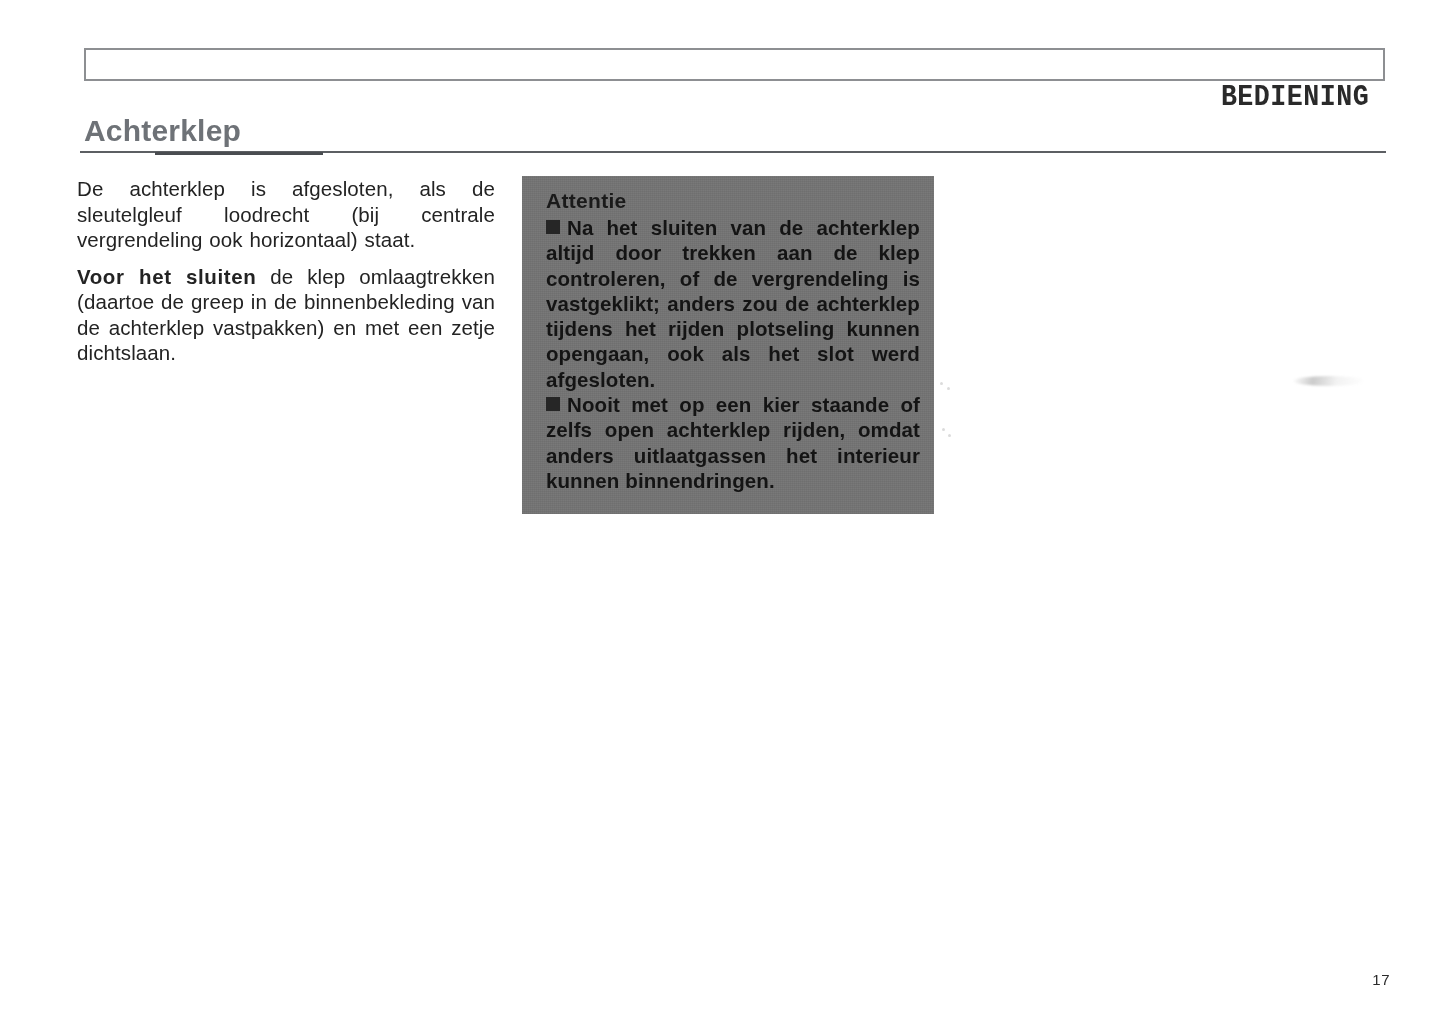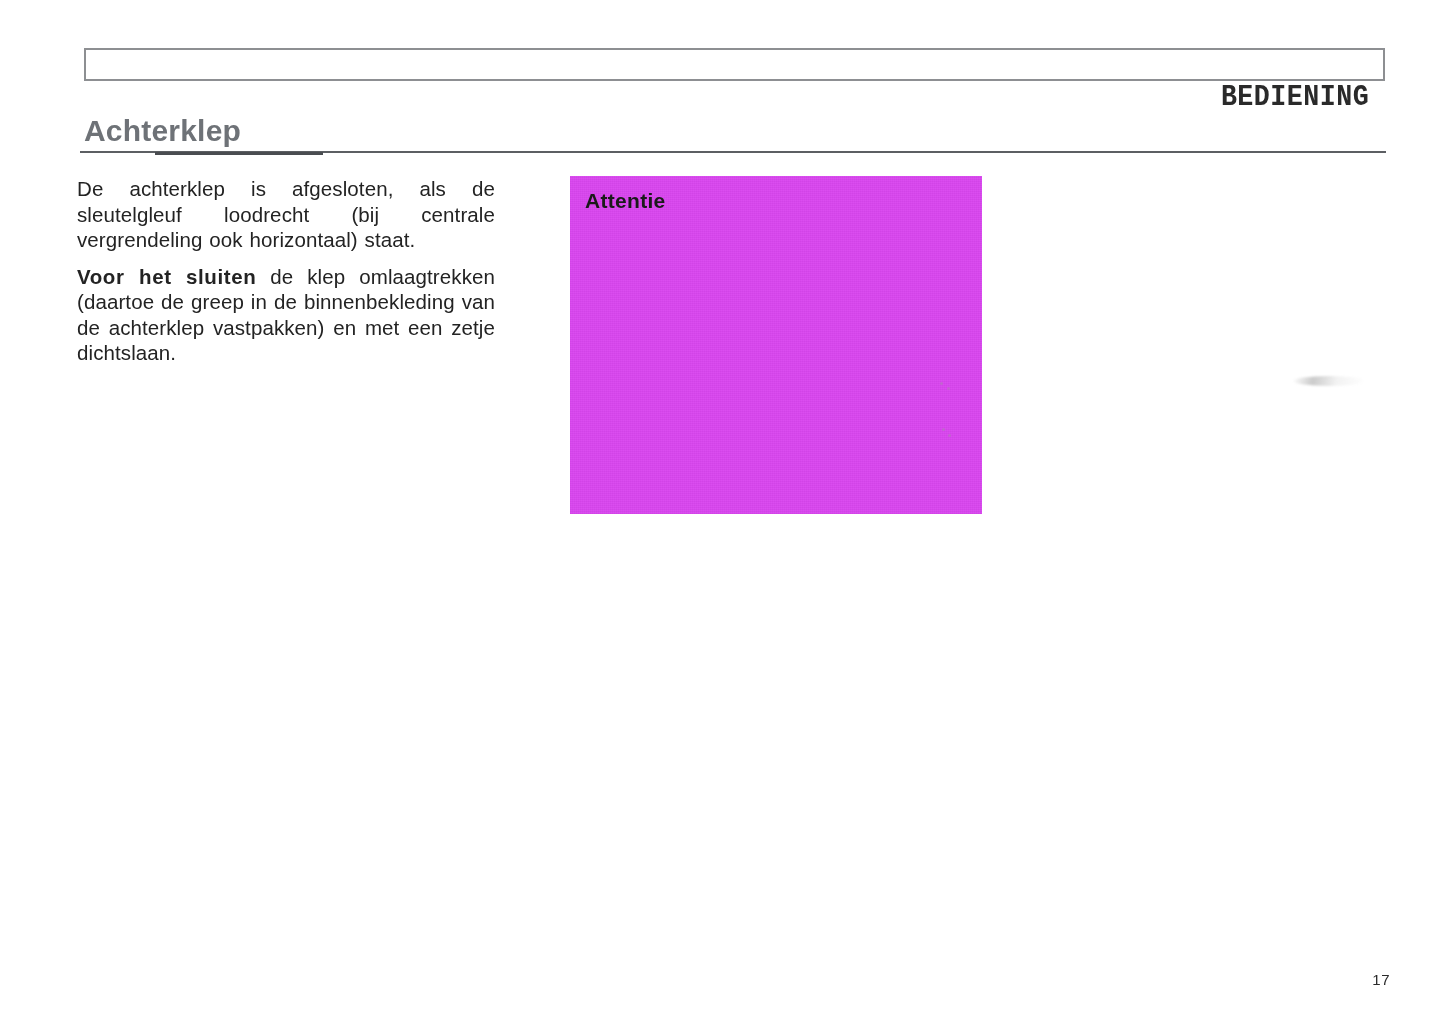--- a/index.html
+++ b/index.html
@@ -103,24 +103,23 @@
   }
   .para.loose { word-spacing: 1px; }
 
   
   .attention-box {
     position: absolute;
     left: 522px;
     top: 176px;
     width: 412px;
     height: 338px;
-    background: #d946ef;
+    background: #737373;
     box-sizing: border-box;
-    padding: 12px 14px 10px 15px;
-    margin-left: 48px;
+    padding: 12px 14px 10px 24px;
   }
   .attention-noise {
     position: absolute;
     inset: 0;
     pointer-events: none;
     background-image:
       repeating-linear-gradient(0deg, rgba(0,0,0,0.025) 0px, rgba(0,0,0,0.025) 1px, rgba(255,255,255,0.03) 1px, rgba(255,255,255,0.03) 2px),
       repeating-linear-gradient(90deg, rgba(0,0,0,0.02) 0px, rgba(0,0,0,0.02) 1px, rgba(255,255,255,0.025) 1px, rgba(255,255,255,0.025) 2px);
     opacity: 0.75;
   }
@@ -224,21 +223,27 @@
     <p class="para loose">
       <b>Voor het sluiten</b><span> de klep omlaagtrekken (daartoe de greep in de binnenbekleding van de achterklep vastpakken) en met een zetje dichtslaan.</span>
     </p>
   </div>
 
   <div class="attention-box">
     <div class="attention-noise"></div>
     <div class="attention-inner">
       <div class="attention-heading">Attentie</div>
 
-
+      <p class="attention-item">
+        <span class="bullet-sq"></span><span>Na het sluiten van de achterklep altijd door trekken aan de klep controleren, of de vergrendeling is vastgeklikt; anders zou de achterklep tijdens het rijden plotseling kunnen opengaan, ook als het slot werd afgesloten.</span>
+      </p>
+
+      <p class="attention-item">
+        <span class="bullet-sq"></span><span>Nooit met op een kier staande of zelfs open achterklep rijden, omdat anders uitlaatgassen het interieur kunnen binnendringen.</span>
+      </p>
 
     </div>
   </div>
 
   <div class="scan-smudge"></div>
   <div class="scan-dots">
     <i style="left:2px;  top:0px;"></i>
     <i style="left:9px;  top:5px;"></i>
     <i style="left:4px;  top:46px;"></i>
     <i style="left:10px; top:52px;"></i>

